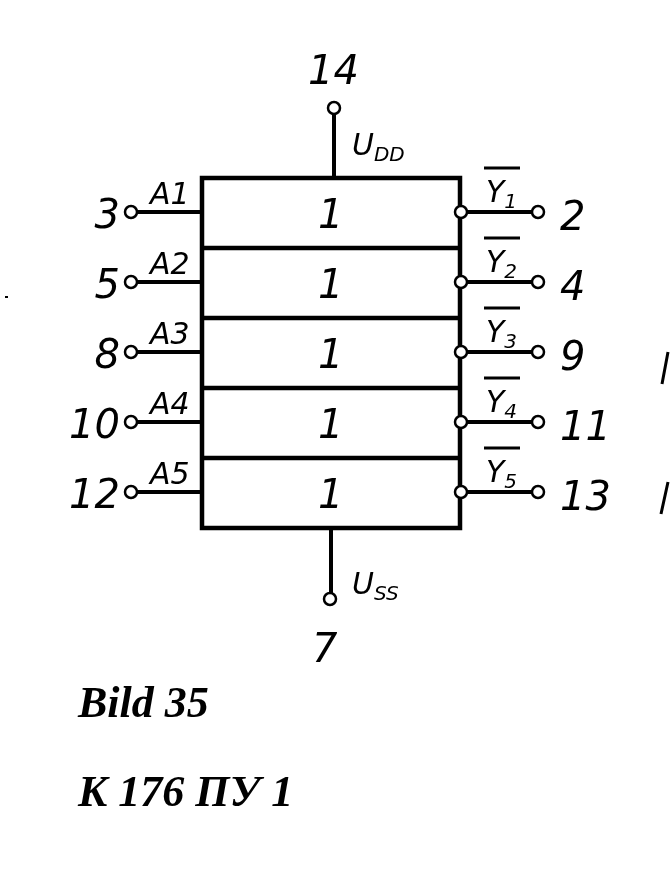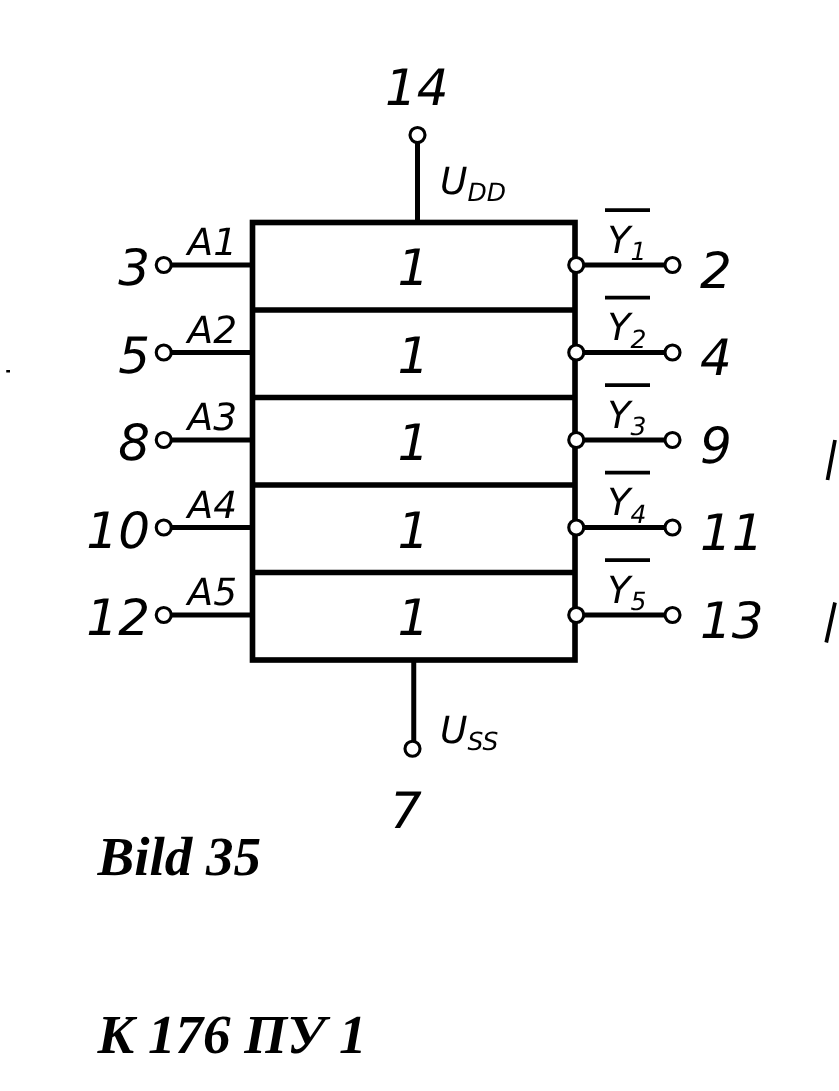--- a/index.html
+++ b/index.html
@@ -4,22 +4,22 @@
 <style>
   html, body { margin: 0; padding: 0; background: #ffffff; }
   body { width: 671px; height: 873px; position: relative; overflow: hidden; }
   #diagram { position: absolute; left: 0; top: 0; }
   .hand { font-family: "DejaVu Sans", sans-serif; font-style: italic; fill: #000; }
   .pin-num { font-size: 40px; }
   .sig { font-size: 30px; }
   .sub { font-size: 20px; }
   .gate-sym { font-size: 40px; }
   .caption { position: absolute; left: 78px; font-family: "Liberation Serif", serif; font-style: italic; font-weight: bold; color: #000; font-size: 44px; line-height: 1; }
-  #caption-1 { top: 664px; }
-  #caption-2 { top: 806px; }
+  #caption-1 { top: 681px; }
+  #caption-2 { top: 770px; }
 </style>
 </head>
 <body>
 
 <svg id="diagram" width="671" height="873" viewBox="0 0 671 873" xmlns="http://www.w3.org/2000/svg">
 
   <rect x="5" y="296" width="3" height="2" fill="#000"></rect>
   <path d="M668 352 L662 384 M668 482 L661 514" stroke="#000" stroke-width="3" fill="none"></path>
 
   <g>

